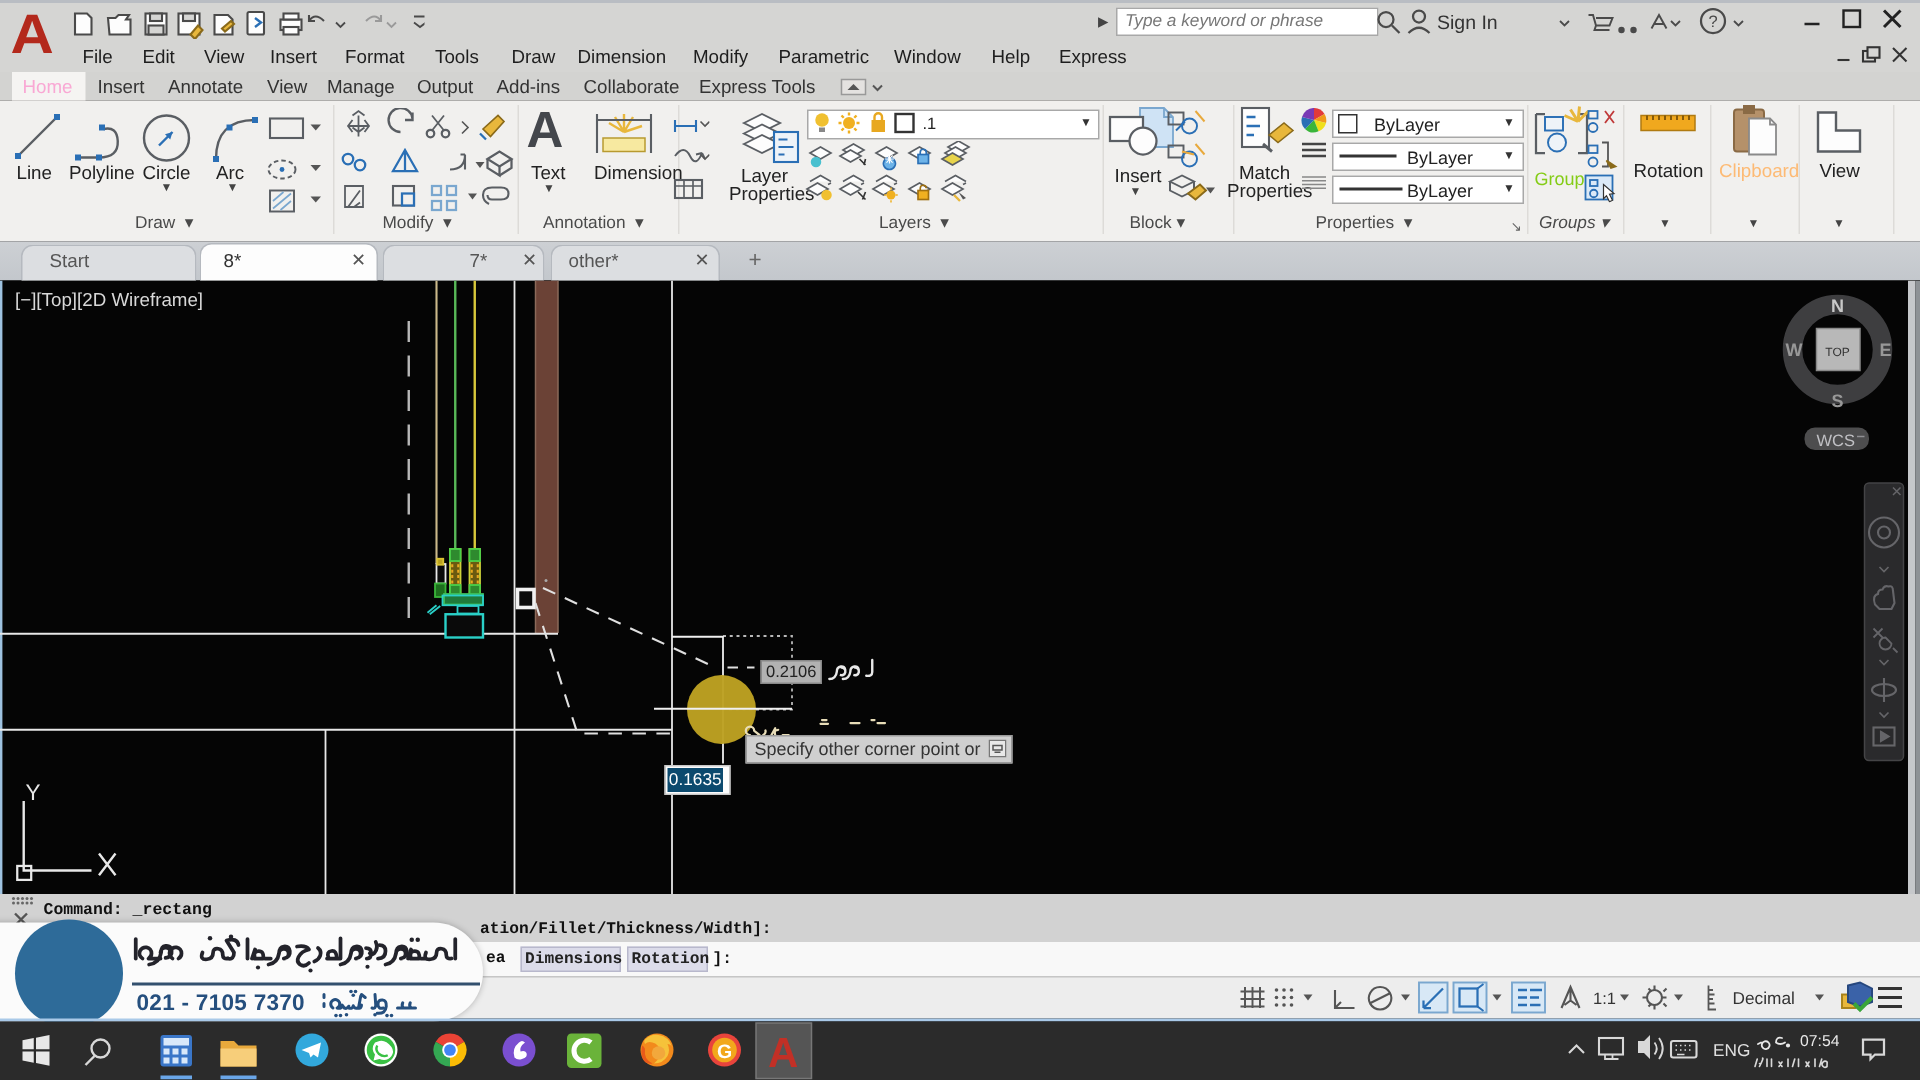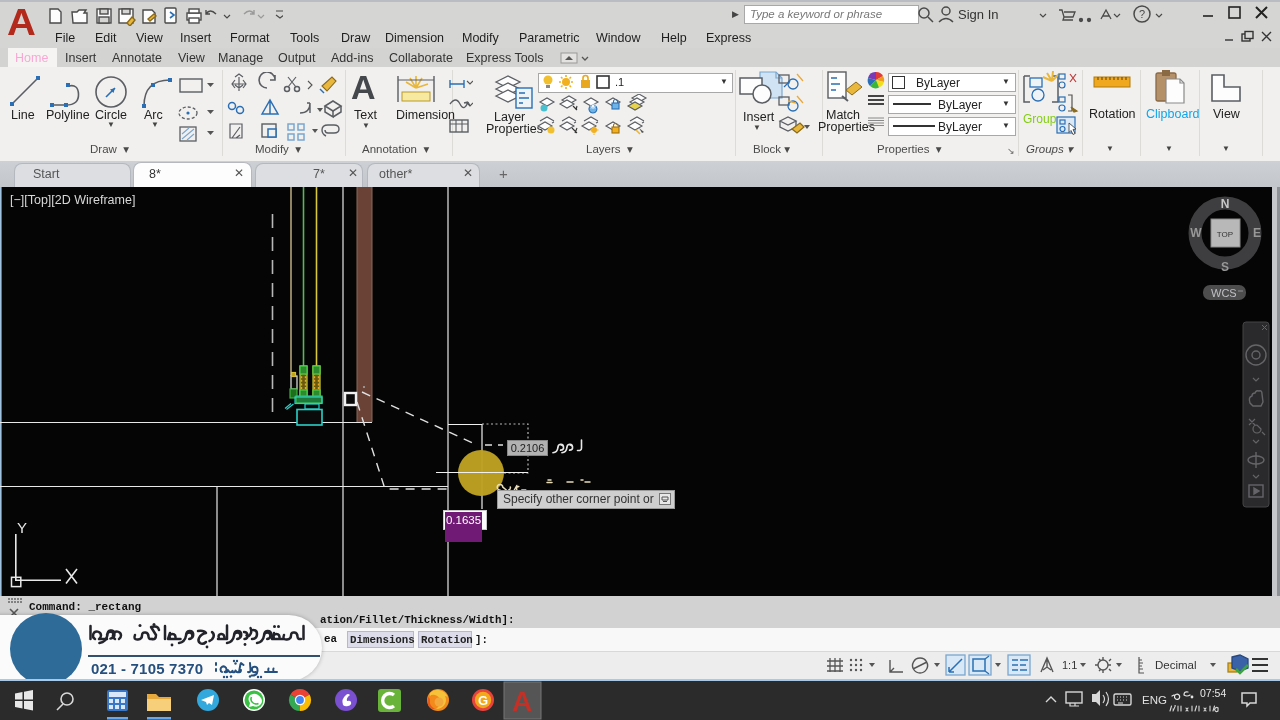--- a/index.html
+++ b/index.html
@@ -405,21 +405,21 @@
     <path d="M6 5 v3 M10 5 v3 M14 5 v3 M18 5 v3 M22 5 v3 M26 5 v3 M30 5 v3 M34 5 v3" stroke="#7a5208" stroke-width="1.2"></path>
   </svg>
   <div class="abs" style="left:1089px;top:107px;font-size:12.5px;color:#222;">Rotation</div>
   <div class="abs" style="left:1106px;top:144px;font-size:8px;color:#444;">▼</div>
   <svg class="abs" width="40" height="38" style="left:1148px;top:69px;" viewBox="0 0 40 38">
     <rect x="8" y="4" width="20" height="28" rx="2" fill="#b5916a" stroke="#8a6a45" stroke-width="1.3"></rect>
     <rect x="14" y="1" width="8" height="6" fill="#8a6a45"></rect>
     <path d="M18 10 h14 l4 4 v20 h-18z" fill="#fdfdfd" stroke="#8a8a8a" stroke-width="1.2"></path>
     <path d="M32 10 v4 h4" fill="none" stroke="#8a8a8a" stroke-width="1.2"></path>
   </svg>
-  <div class="abs" style="left:1146px;top:107px;font-size:12.5px;color:#0ea5e9;">Clipboard</div>
+  <div class="abs" style="left:1146px;top:107px;font-size:12.5px;color:#fdba74;">Clipboard</div>
   <div class="abs" style="left:1165px;top:144px;font-size:8px;color:#444;">▼</div>
   <svg class="abs" width="36" height="34" style="left:1208px;top:71px;" viewBox="0 0 36 34">
     <path d="M4 4 h12 v12 h16 v14 h-28 z" fill="#fdfdfd" stroke="#5a5e63" stroke-width="1.6"></path>
   </svg>
   <div class="abs" style="left:1213px;top:107px;font-size:12.5px;color:#222;">View</div>
   <div class="abs" style="left:1222px;top:144px;font-size:8px;color:#444;">▼</div>
 
   <div class="abs" style="left:14px;top:163px;width:117px;height:24px;background:#dcdee1;border-radius:8px 8px 0 0;border:1px solid #b5b9bf;border-bottom:none;box-sizing:border-box;"></div>
   <div class="abs" style="left:33px;top:167px;font-size:12.5px;color:#555;">Start</div>
   <div class="abs" style="left:133px;top:162px;width:119px;height:25px;background:#fdfdfd;border-radius:8px 8px 0 0;border:1px solid #b5b9bf;border-bottom:none;box-sizing:border-box;"></div>
@@ -549,21 +549,21 @@
   </svg>
 
   <div class="abs" style="left:497px;top:490px;width:178px;height:19px;background:#cfcfcf;border:1px solid #9a9a9a;box-sizing:border-box;"></div>
   <div class="abs" style="left:503px;top:492px;font-size:12px;color:#333;">Specify other corner point or</div>
   <svg class="abs" width="12" height="12" style="left:659px;top:493px;" viewBox="0 0 12 12">
     <rect x="0.5" y="0.5" width="11" height="11" fill="#e8e8e8" stroke="#777"></rect>
     <path d="M3 4 h6 v3 h-6z M4 8.5 h4" fill="none" stroke="#555" stroke-width="1"></path>
   </svg>
 
   <div class="abs" style="left:443px;top:510px;width:44px;height:20px;background:#fdfdfd;border:1px solid #c8c8c8;box-sizing:border-box;"></div>
-  <div class="abs" style="left:445px;top:512px;width:37px;height:30px;background:#701a75;font-size:11.5px;color:#fff;line-height:16px;text-align:center;">0.1635</div>
+  <div class="abs" style="left:445px;top:512px;width:37px;height:16px;background:#0c4a6e;font-size:11.5px;color:#fff;line-height:16px;text-align:center;">0.1635</div>
 
   <svg class="abs" width="20" height="26" style="left:6px;top:597px;" viewBox="0 0 20 26">
     <g fill="#666">
         <circle cx="3" cy="2" r="1"></circle>
         <circle cx="6" cy="2" r="1"></circle>
         <circle cx="9" cy="2" r="1"></circle>
         <circle cx="12" cy="2" r="1"></circle>
         <circle cx="15" cy="2" r="1"></circle>
         <circle cx="3" cy="5" r="1"></circle>
         <circle cx="6" cy="5" r="1"></circle>

